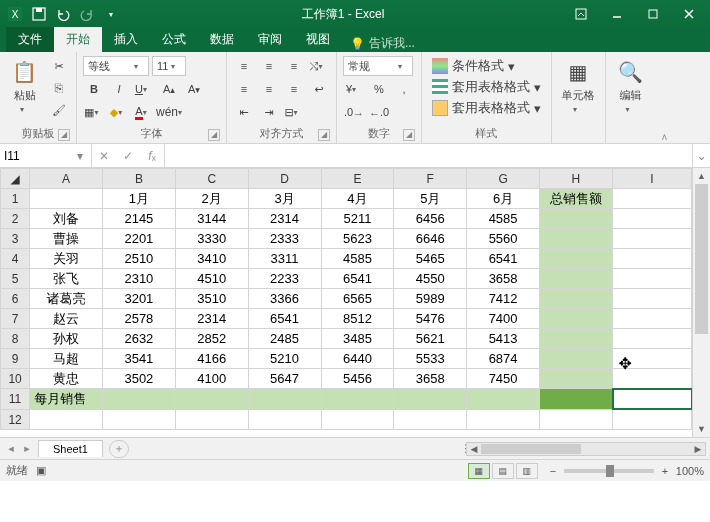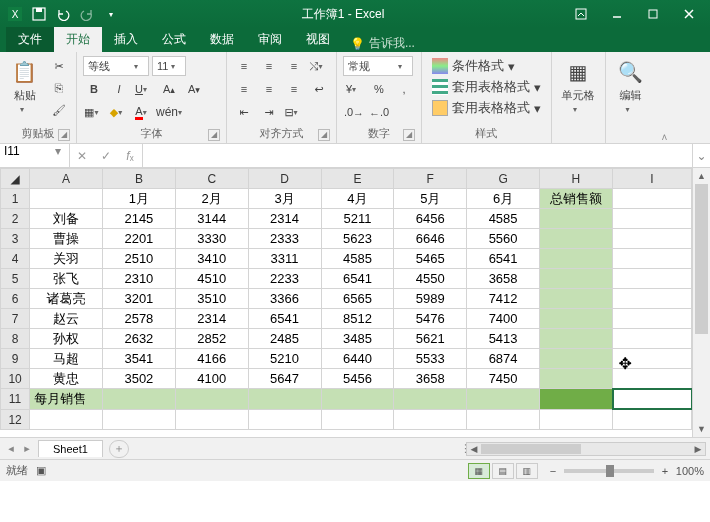--- a/index.html
+++ b/index.html
@@ -34,21 +34,21 @@
 .smallbtn { width: 22px; height: 20px; border: 1px solid transparent; display: flex; align-items: center; justify-content: center; cursor: pointer; }
 .dd { width: 10px; font-size: 8px; color: #666; }
 .sel { border: 1px solid #c8c8c8; background: #fff; height: 20px; display: flex; align-items: center; padding: 0 4px; font-size: 11px; }
 .bigbtn { display: flex; flex-direction: column; align-items: center; gap: 2px; padding: 2px 4px; cursor: pointer; min-width: 38px; }
 .bigbtn .bicon { width: 28px; height: 28px; display: flex; align-items: center; justify-content: center; font-size: 20px; }
 .stylebtn { display: flex; align-items: center; gap: 4px; padding: 1px 4px; cursor: pointer; height: 20px; font-size: 13px; }
 .stylebtn .sic { width: 16px; height: 16px; display: inline-block; }
 
 
 .fxbar { height: 24px; border-bottom: 1px solid #d4d4d4; display: flex; align-items: stretch; background: #fff; }
-.namebox { width: 70px; border-right: 1px solid #d4d4d4; display: flex; align-items: flex-start; padding: 0 4px; font-size: 12px; }
+.namebox { width: 92px; border-right: 1px solid #d4d4d4; display: flex; align-items: center; padding: 0 4px; font-size: 12px; }
 .namebox .ndd { width: 14px; text-align: center; color: #888; cursor: pointer; }
 .fxbtns { display: flex; align-items: center; border-right: 1px solid #d4d4d4; }
 .fxbtns div { width: 24px; text-align: center; color: #999; cursor: pointer; }
 .fxinput { flex: 1; border: none; padding: 0 6px; font-size: 12px; outline: none; }
 .fxexpand { width: 18px; border-left: 1px solid #d4d4d4; display: flex; align-items: center; justify-content: center; color: #888; cursor: pointer; }
 
 
 .gridwrap { position: relative; height: 269px; display: flex; }
 .grid { flex: 1; overflow: hidden; position: relative; background: #fff; }
 table { border-collapse: collapse; width: 100%; table-layout: fixed; }

